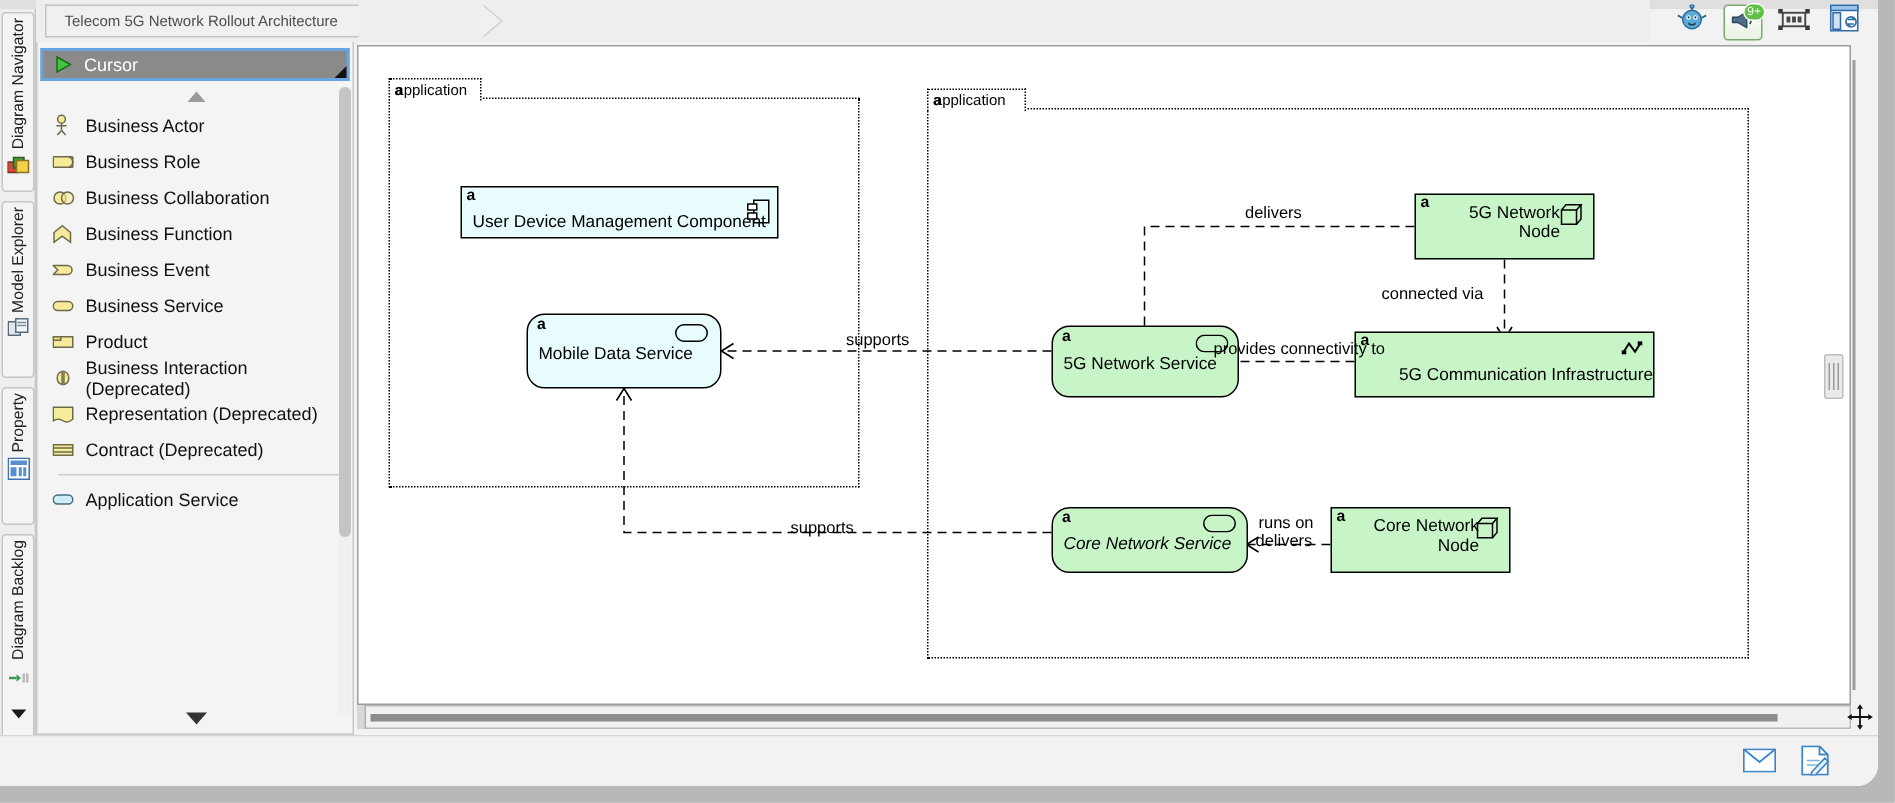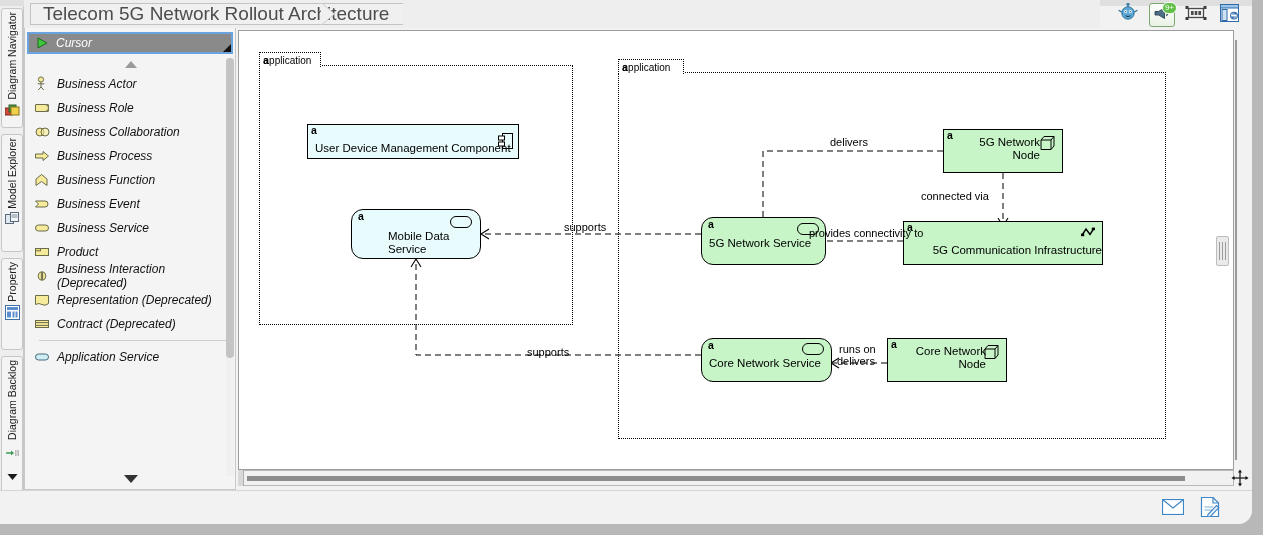--- a/index.html
+++ b/index.html
@@ -58,21 +58,21 @@
     position: absolute; left: 24px; top: 0; width: 1076px; height: 28px;
     background: #eeeeee;
   }
   .doc-tab {
     position: absolute; left: 6px; top: 3px; height: 22px;
     background: #f0f0f0;
     border: 1px solid #c3c3c3;
     border-right: none;
     display: flex; align-items: center;
     padding: 0 14px 0 12px;
-    font-size: 19px;
+    font-size: 10px;
     color: #4d4d4d;
   }
   .doc-tab-arrow {
     position: absolute; left: 297px; top: 3px;
     width: 0; height: 0;
     border-top: 11px solid transparent;
     border-bottom: 11px solid transparent;
     border-left: 13px solid #f0f0f0;
     filter: drop-shadow(1px 0 0 #c3c3c3);
   }
@@ -102,21 +102,20 @@
   }
 
   
   .palette {
     position: absolute; left: 24px; top: 28px;
     width: 212px; height: 462px;
     background: #f4f4f4;
     border: 1px solid #c8c8c8;
     border-top: none;
     overflow: hidden;
-    font-style: italic;
   }
   .pal-cursor {
     position: absolute; left: 2px; top: 4px;
     width: 206px; height: 22px;
     background: #8a8a8a;
     border: 2px solid #69a3e0;
     display: flex; align-items: center;
     padding-left: 8px;
     color: #ffffff;
     font-size: 12px;
@@ -416,28 +415,20 @@
       <div class="pal-item">
         <span class="pal-ico">
           <svg width="18" height="12" viewBox="0 0 18 12">
               <circle cx="5" cy="6" r="4" fill="#f6eb9a" stroke="#6b6b4a"></circle>
               <circle cx="10" cy="6" r="4" fill="#f6eb9a" fill-opacity="0.6" stroke="#6b6b4a"></circle>
             </svg>
         </span>
         <span>Business Collaboration</span>
       </div>
 
-      <div class="pal-item">
-        <span class="pal-ico">
-          <svg width="18" height="12" viewBox="0 0 18 12">
-              <path d="M0.5 4 L8 4 L8 1.5 L13.5 6 L8 10.5 L8 8 L0.5 8 Z" fill="#f6eb9a" stroke="#6b6b4a"></path>
-            </svg>
-        </span>
-        <span>Business Process</span>
-      </div>
 
       <div class="pal-item">
         <span class="pal-ico">
           <svg width="16" height="14" viewBox="0 0 16 14">
               <path d="M1 12.5 L1 6 L6.5 1.5 L12 6 L12 12.5 L6.5 8.5 Z" fill="#f6eb9a" stroke="#6b6b4a"></path>
             </svg>
         </span>
         <span>Business Function</span>
       </div>
 
@@ -565,21 +556,21 @@
           <svg width="16" height="18" viewBox="0 0 16 18">
               <rect x="4.5" y="1.5" width="10" height="15" fill="none" stroke="#000"></rect>
               <rect x="0.5" y="4" width="6" height="4" fill="#fff" stroke="#000"></rect>
               <rect x="0.5" y="10" width="6" height="4" fill="#fff" stroke="#000"></rect>
             </svg>
         </span>
       </div>
 
       <div class="node app rounded" style="left:112px;top:178px;width:130px;height:50px;">
         <span class="tag-a" style="left:6px;top:1px;">a</span>
-        <span class="ntext left" style="top:20px;margin-left:29px;">Mobile Data Service</span>
+        <span class="ntext left" style="top:20px;">Mobile Data Service</span>
         <span class="nico" style="right:8px;top:6px;">
           <svg width="22" height="12" viewBox="0 0 22 12">
               <rect x="0.5" y="0.5" width="21" height="11" rx="5.5" fill="none" stroke="#000"></rect>
             </svg>
         </span>
       </div>
 
       <div class="node tech" style="left:704px;top:98px;width:120px;height:44px;">
         <span class="tag-a">a</span>
         <span class="ntext" style="top:6px;left:10px;right:22px;">5G Network Node</span>
@@ -609,21 +600,21 @@
           <svg width="14" height="12" viewBox="0 0 14 12">
             <path d="M1.5 8.5 L5 3 L9 8.5 L12.5 3" fill="none" stroke="#000" stroke-width="1.4"></path>
             <rect x="0" y="7.6" width="3.2" height="2.6" fill="#000"></rect>
             <rect x="10.8" y="1.6" width="3.2" height="2.6" fill="#000"></rect>
           </svg>
         </span>
       </div>
 
       <div class="node tech rounded" style="left:462px;top:307px;width:131px;height:44px;">
         <span class="tag-a" style="left:6px;top:1px;">a</span>
-        <span class="ntext left" style="top:18px;">Core Network Service</span>
+        <span class="ntext left" style="top:18px;font-style:italic;">Core Network Service</span>
         <span class="nico" style="right:7px;top:4px;">
           <svg width="22" height="12" viewBox="0 0 22 12">
               <rect x="0.5" y="0.5" width="21" height="11" rx="5.5" fill="none" stroke="#000"></rect>
             </svg>
         </span>
       </div>
 
       <div class="node tech" style="left:648px;top:307px;width:120px;height:44px;">
         <span class="tag-a">a</span>
         <span class="ntext" style="top:6px;left:10px;right:20px;">Core Network Node</span>

